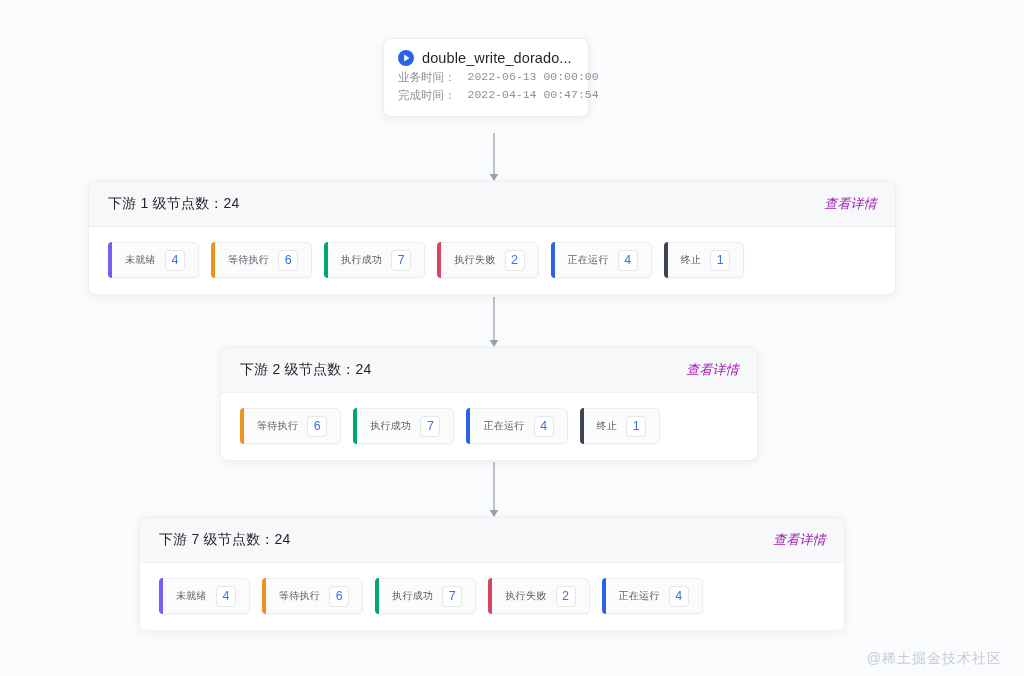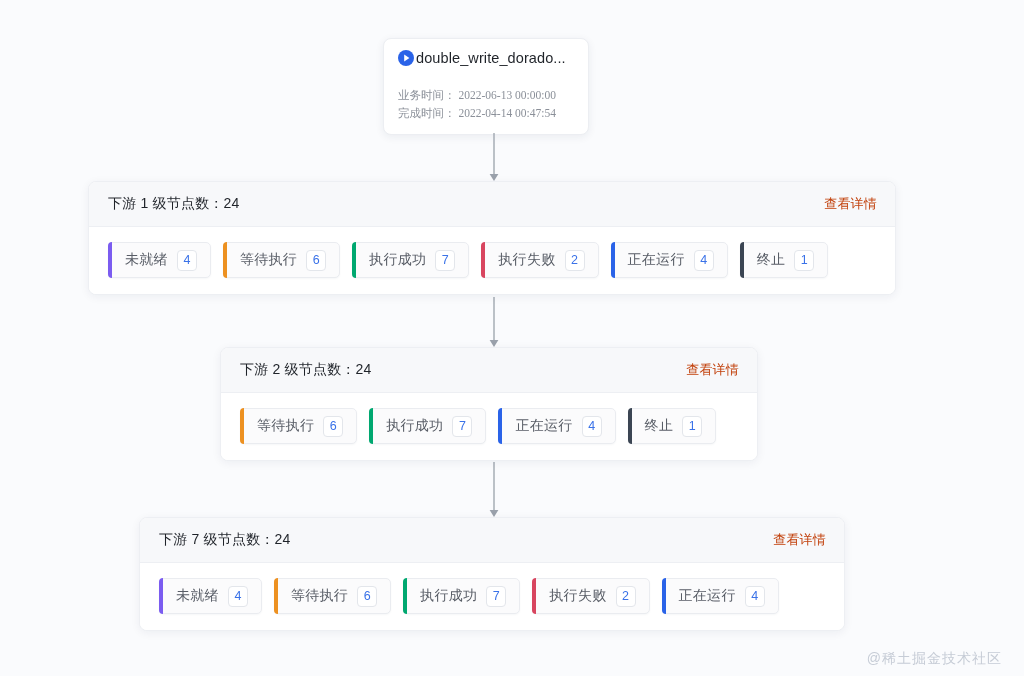--- a/index.html
+++ b/index.html
@@ -30,22 +30,22 @@
     box-sizing: border-box;
     background: #ffffff;
     border: 1px solid #eceef2;
     border-radius: 8px;
     box-shadow: 0 2px 8px rgba(25, 40, 70, 0.07);
     padding: 11px 14px 12px 14px;
   }
   .root-title-row {
     display: flex;
     align-items: center;
-    gap: 2px;
-    margin-bottom: 20px;
+    gap: 8px;
+    margin-bottom: 2px;
   }
   .play-icon {
     width: 16px;
     height: 16px;
     flex: 0 0 16px;
     display: block;
   }
   .root-title {
     font-size: 14.5px;
     color: #1f2329;
@@ -60,22 +60,22 @@
     font-size: 11.5px;
     color: #8b9099;
     line-height: 18px;
     white-space: nowrap;
   }
   .root-meta-label {
     color: #8b9099;
   }
   .root-meta-value {
     color: #8b9099;
-    margin-left: 3px;
-    font-family: Liberation Serif, serif;
+    margin-left: 12px;
+    font-family: Liberation Mono, monospace;
   }
 
   
   .connector {
     position: absolute;
     left: 487px;
     width: 14px;
     pointer-events: none;
   }
   .connector svg { display: block; overflow: visible; }
@@ -106,24 +106,25 @@
   }
   .card-title {
     font-size: 14px;
     color: #1f2329;
     font-weight: normal;
     letter-spacing: .2px;
     white-space: nowrap;
   }
   .card-link {
     font-size: 13px;
-    color: #c2410c;
+    color: #a21caf;
     cursor: pointer;
     white-space: nowrap;
     letter-spacing: .2px;
+    font-style: italic;
   }
 
   .card-body {
     padding: 15px 18px 16px 19px;
     display: flex;
     flex-wrap: nowrap;
     gap: 12px;
     background: #ffffff;
   }
 
@@ -147,21 +148,21 @@
     content: "";
     position: absolute;
     left: -1px;
     top: -1px;
     bottom: -1px;
     width: 4px;
     border-radius: 5px 0 0 5px;
     background: var(--accent, #888);
   }
   .chip-label {
-    font-size: 14px;
+    font-size: 10px;
     color: #585d66;
     letter-spacing: .3px;
   }
   .chip-count {
     min-width: 20px;
     height: 21px;
     box-sizing: border-box;
     padding: 0 4px;
     display: inline-flex;
     align-items: center;

